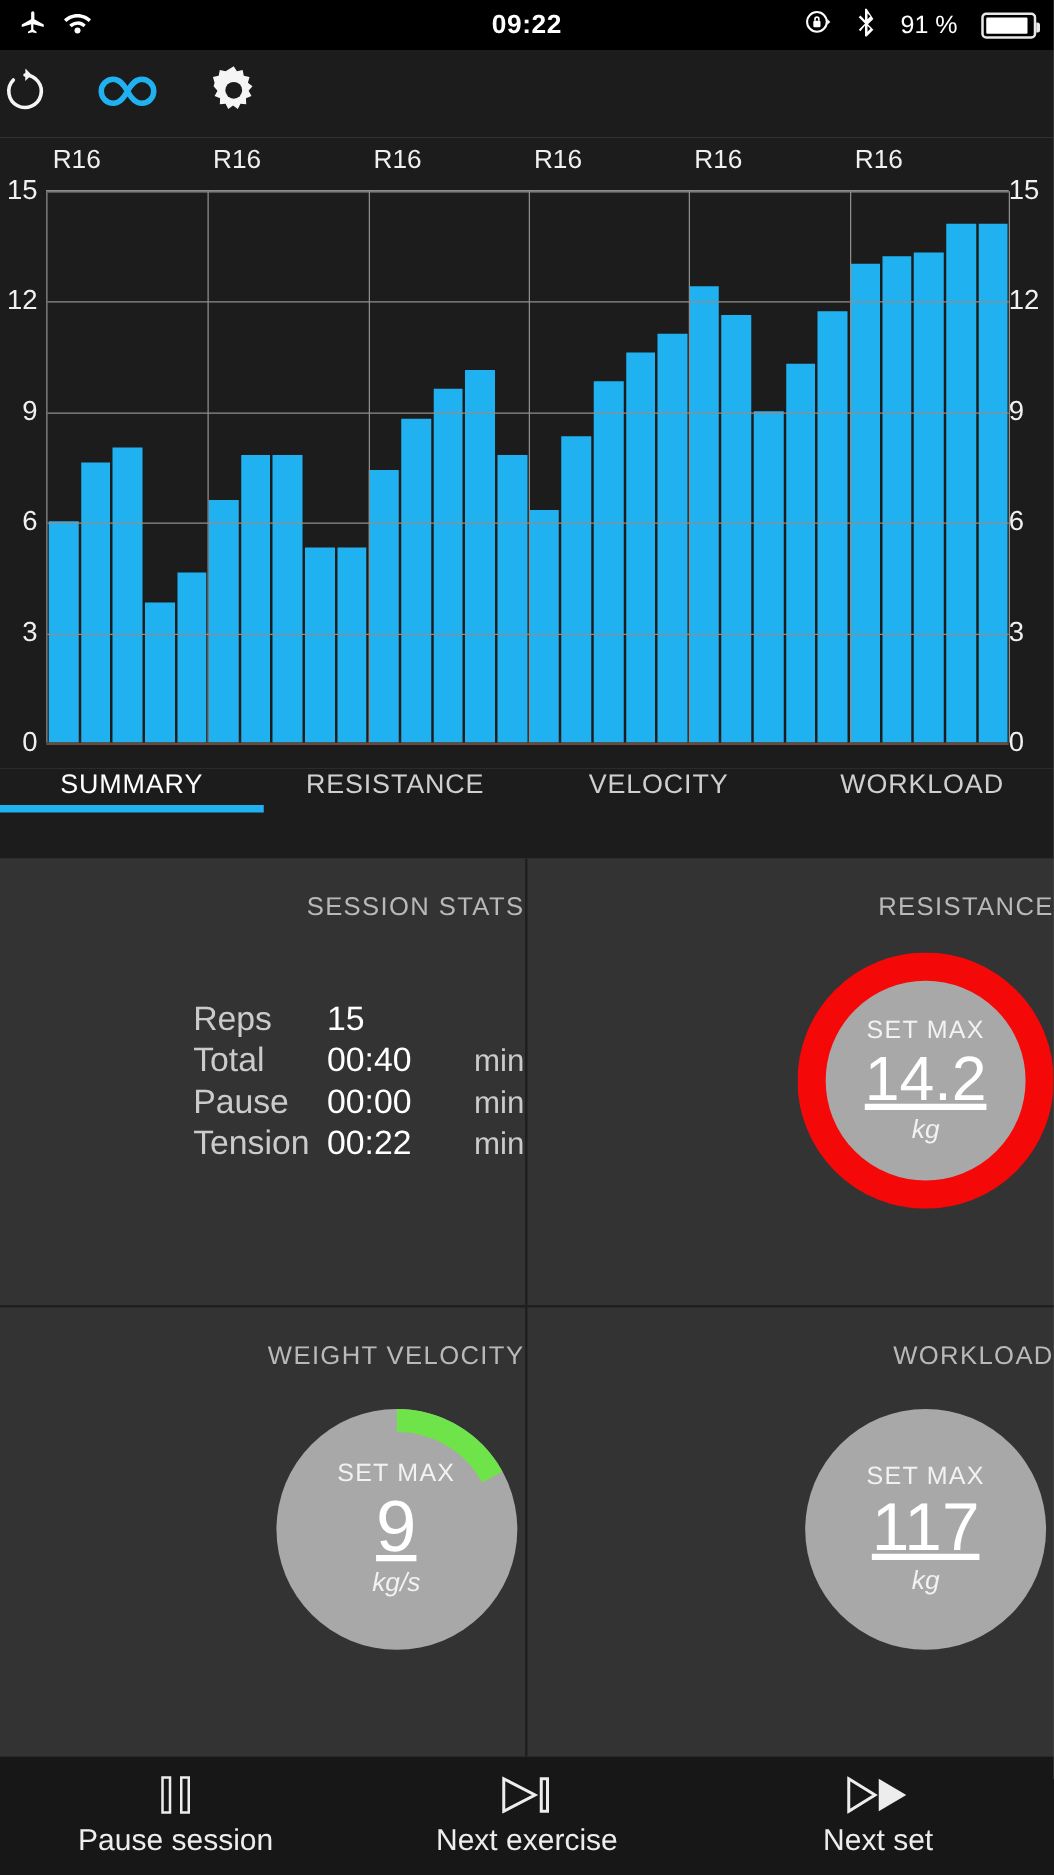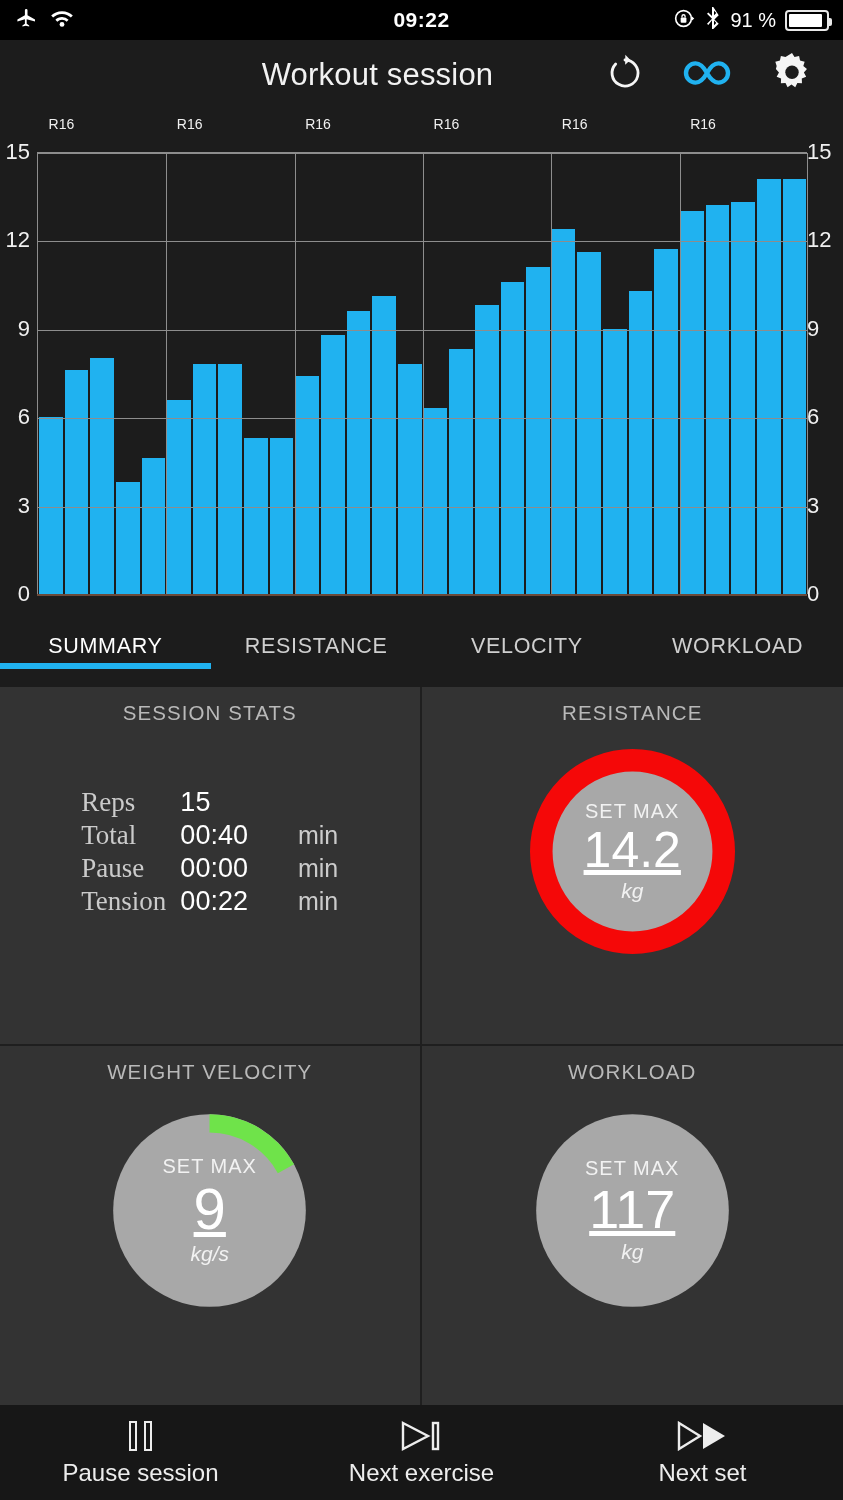--- a/index.html
+++ b/index.html
@@ -12,21 +12,21 @@
   }
   #app { width: 843px; height: 1500px; display: flex; flex-direction: column; background: #737373; }
 
   
   .statusbar {
     height: 40px; flex: 0 0 40px; background: #000;
     display: flex; align-items: center; padding: 0 14px;
     color: #fff; position: relative;
   }
   .sb-left { display: flex; align-items: center; gap: 12px; }
-  .sb-right { display: flex; align-items: center; gap: 9px; margin-left: auto; }
+  .sb-right { display: flex; align-items: center; gap: 19px; margin-left: auto; }
   .sb-clock {
     position: absolute; left: 0; right: 0; text-align: center;
     font-size: 21px; font-weight: bold; letter-spacing: .5px;
   }
   .sb-pct { font-size: 20px; }
   .battery {
     width: 44px; height: 21px; border: 2px solid #e8e8e8; border-radius: 4px;
     position: relative; padding: 2px;
   }
   .battery::after {
@@ -50,21 +50,21 @@
 
   
   .chartwrap {
     flex: 0 0 505px; background: #1c1c1c; position: relative;
     padding: 0; overflow: hidden;
   }
   .grouplabels {
     position: absolute; top: 6px; left: 0; width: 843px; height: 30px;
   }
   .grouplabels span {
-    position: absolute; color: #f0f0f0; font-size: 14px;
+    position: absolute; color: #f0f0f0; font-size: 21px;
     transform: translateX(-50%);
   }
   .plot {
     position: absolute; left: 37px; top: 42px;
     width: 770px; height: 442px;
     border-left: 1px solid #8d8d8d; border-top: 1px solid #8d8d8d;
   }
   .gl-h, .gl-v { position: absolute; background: #8d8d8d; }
   .gl-h { left: 0; width: 100%; height: 1px; }
   .gl-v { top: 0; width: 1px; height: 100%; }
@@ -80,21 +80,21 @@
   .yaxisL { position: absolute; left: 0; top: 42px; width: 30px; height: 442px; }
   .yaxisR { position: absolute; right: 4px; top: 42px; width: 32px; height: 442px; }
   .yaxisR .ylab { right: auto; left: 0; text-align: left; }
   .baseline {
     position: absolute; left: 37px; top: 484px; width: 770px; height: 2px;
     background: #6b4a3a;
   }
 
   
   .tabs {
-    flex: 0 0 72px; background: #1c1c1c; display: flex; align-items: center;
+    flex: 0 0 72px; background: #1c1c1c; display: flex; align-items: flex-start;
     position: relative;
   }
   .tab {
     flex: 1 1 0; display: flex; align-items: center; justify-content: center;
     color: #cfcfcf; font-size: 21.5px; letter-spacing: .7px;
     position: relative; padding-bottom: 10px;
   }
   .tab.active { color: #ffffff; }
   .tab.active::after {
     content: ""; position: absolute; left: 0; right: 0; bottom: 0;
@@ -102,35 +102,35 @@
   }
 
   
   .grid {
     flex: 1 1 auto; display: grid;
     grid-template-columns: 1fr 1fr; grid-template-rows: 1fr 1fr;
     background: #333333;
   }
   .cell {
     position: relative; display: flex; flex-direction: column;
-    align-items: center; padding-top: 14px;
+    align-items: flex-end; padding-top: 27px;
   }
   .cell.br { border-right: 2px solid #1f1f1f; }
   .cell.bb { border-bottom: 2px solid #1f1f1f; }
   .cell-title {
     color: #b9b9b9; font-size: 20.5px; letter-spacing: 1.1px;
   }
 
   
   .statlist {
     margin-top: 62px; display: grid;
     grid-template-columns: auto auto auto;
     column-gap: 14px; row-gap: 2px; align-items: baseline;
   }
-  .st-label { color: #cbcbcb; font-size: 27px; font-weight: 300; font-family: Liberation Serif, serif; }
+  .st-label { color: #cbcbcb; font-size: 27px; font-weight: 300; }
   .st-value { color: #ffffff; font-size: 27px; font-weight: 400; text-align: left; }
   .st-unit { color: #cbcbcb; font-size: 25px; font-weight: 300; margin-left: 36px; }
 
   
   .gauge { position: relative; width: 205px; height: 205px; margin-top: 24px; }
   .gauge svg { position: absolute; inset: 0; }
   .gauge .inner {
     position: absolute; inset: 0; display: flex; flex-direction: column;
     align-items: center; justify-content: center; text-align: center;
   }
@@ -191,21 +191,20 @@
         </svg>
       </span>
       <span class="sb-pct">91 %</span>
       <span class="battery">
           <i style="width: 91%;"></i>
         </span>
     </div>
   </div>
 
   <div class="titlebar">
-    <div class="title">Workout session</div>
     <div class="tb-icons">
       <span class="ico">
         <svg width="40" height="40" viewBox="0 0 24 24" fill="none" stroke="#f5f5f5" stroke-width="1.7" stroke-linecap="round">
           <path d="M12 4.2a7.8 7.8 0 1 1-5.6 2.4"></path>
           <path d="M12.2 1.1l3 3.1-3.1 2.9" fill="#f5f5f5" stroke="none"></path>
         </svg>
       </span>
       <span class="ico">
         <svg width="60" height="34" viewBox="0 0 60 34" fill="none" stroke="#20b2f0" stroke-width="4.4" stroke-linecap="round">
           <path d="M30 17c3.6-6.4 6.6-9.6 11.4-9.6A9.6 9.6 0 0 1 51 17a9.6 9.6 0 0 1-9.6 9.6C36.6 26.6 33.6 23.4 30 17c-3.6-6.4-6.6-9.6-11.4-9.6A9.6 9.6 0 0 0 9 17a9.6 9.6 0 0 0 9.6 9.6c4.8 0 7.8-3.2 11.4-9.6z"></path>

